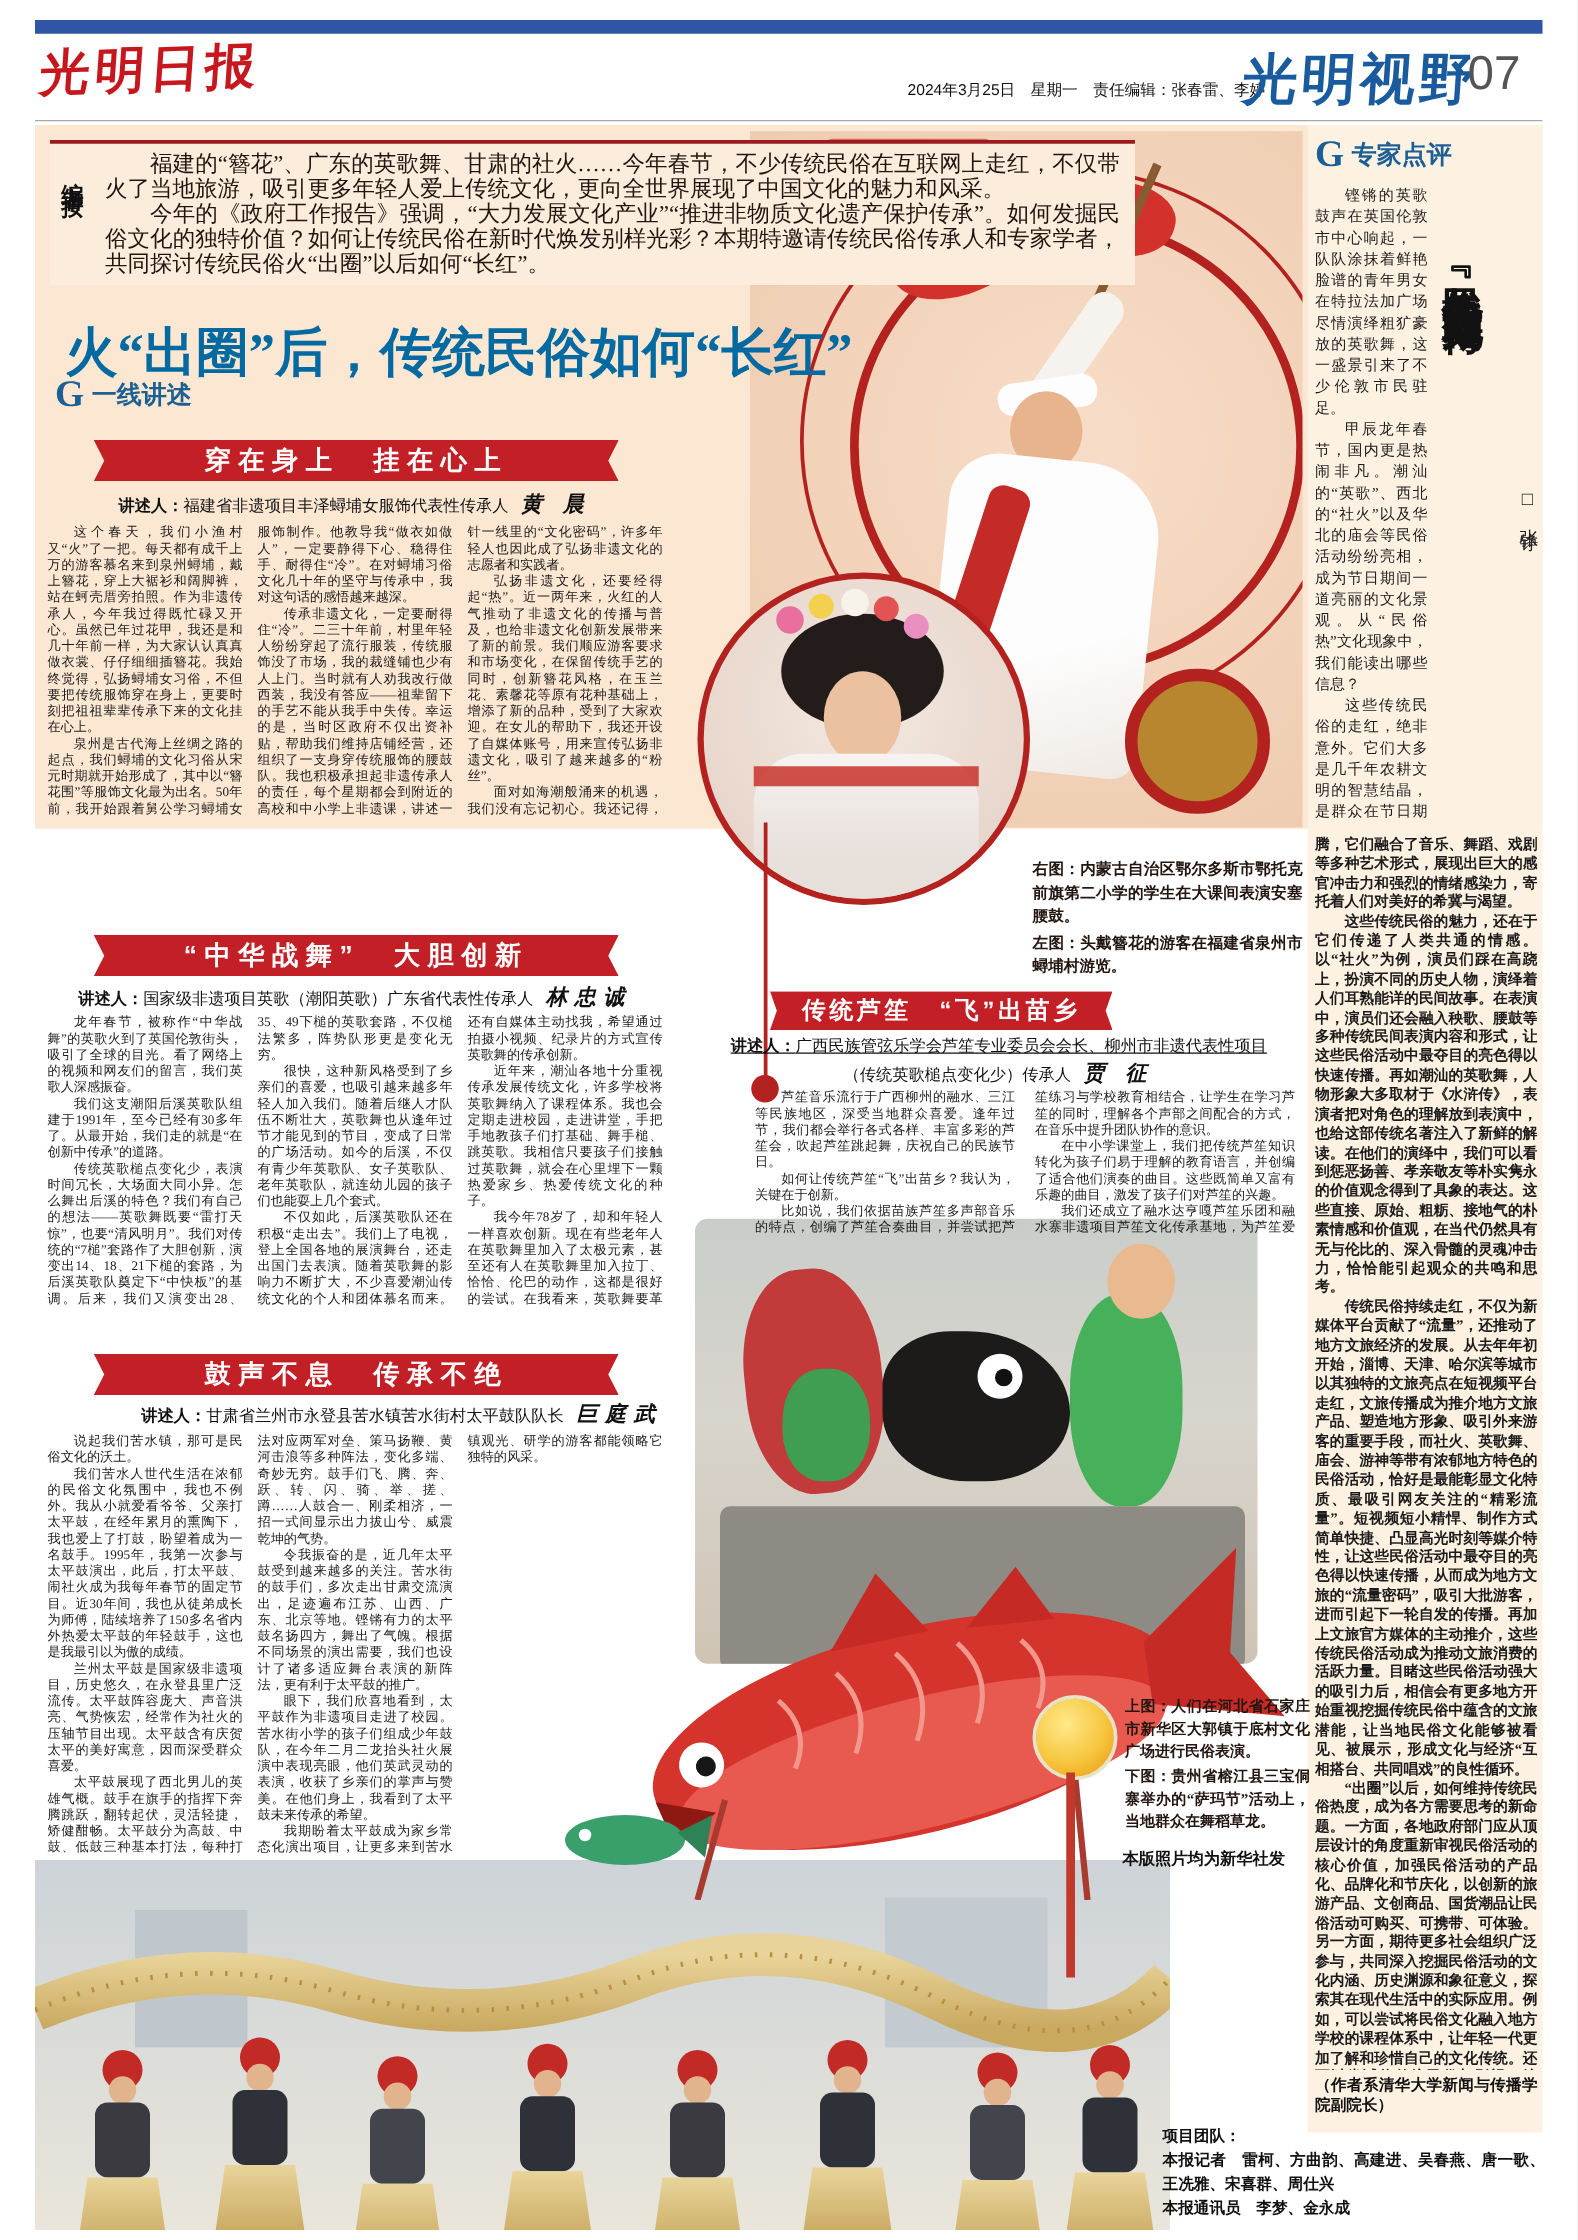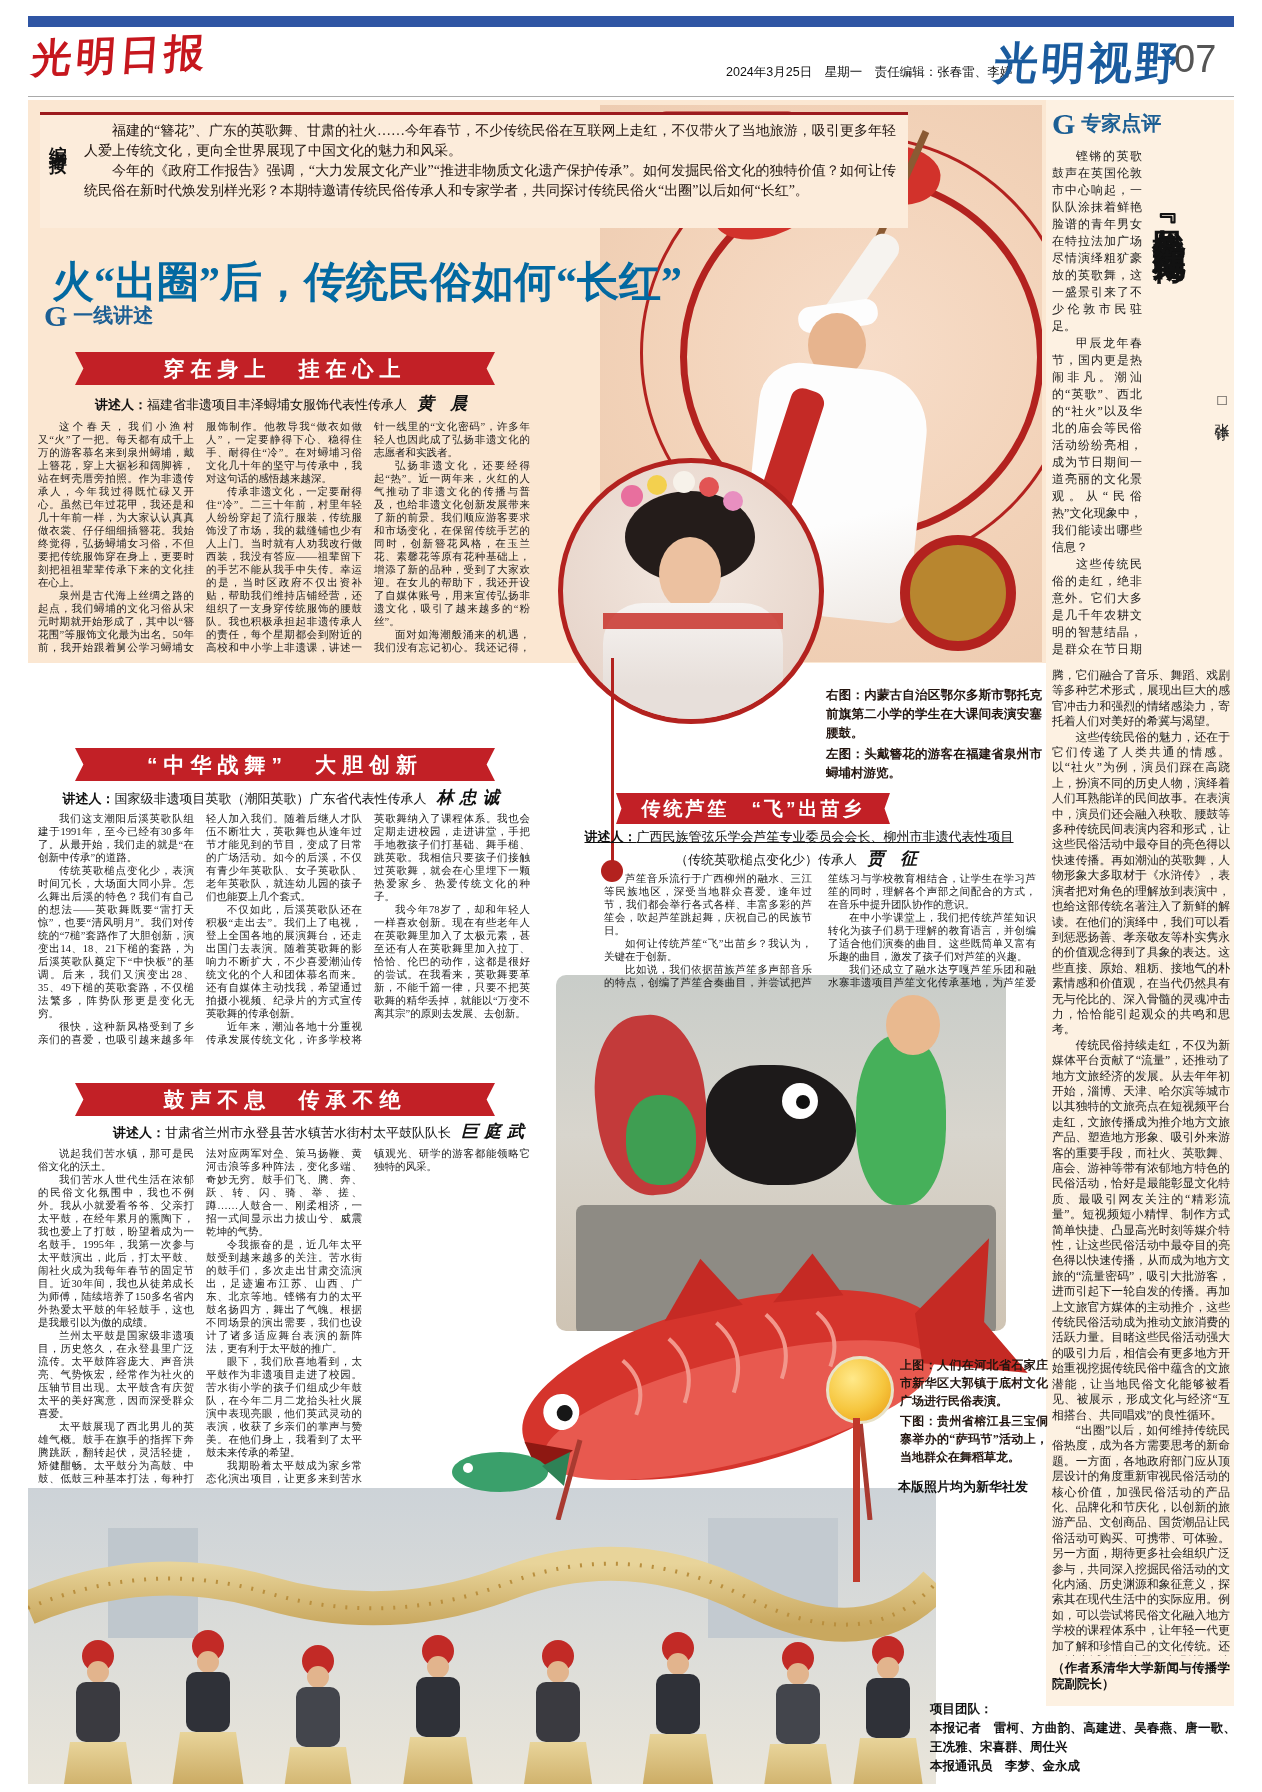--- a/index.html
+++ b/index.html
@@ -20,21 +20,21 @@
 
   
   .top-panel{left:28px;top:100px;width:1206px;height:563px;background:#fbe7d2;z-index:0;}
   .sidebar-panel{left:1046px;top:100px;width:188px;height:1606px;background:#fdf1e2;z-index:0;}
 
   
   .editor-box{left:40px;top:112px;width:868px;height:113px;background:#fcecdb;
               border-top:3px solid #9c1b1e;z-index:3;}
   .editor-label{left:6px;top:16px;writing-mode:vertical-rl;font-size:18px;font-weight:900;
                 color:#111;letter-spacing:5px;}
-  .editor-text{left:44px;top:6px;width:812px;font-size:14px;line-height:20px;color:#201510;
+  .editor-text{left:44px;top:6px;width:812px;font-size:18px;line-height:20px;color:#201510;
                text-align:justify;}
   .editor-text p{margin:0;text-indent:2em;}
 
   
   .headline{left:52px;top:226px;width:700px;font-size:42px;font-weight:900;color:#0369a1;
             letter-spacing:0px;z-index:4;white-space:nowrap;}
   .lead-label,.expert-label{font-family:"Liberation Sans",sans-serif;font-weight:700;
             color:#1c5f94;font-size:20px;z-index:4;display:flex;align-items:center;gap:6px;}
   .lead-label{left:44px;top:302px;}
   .expert-label{left:1052px;top:110px;}
@@ -80,21 +80,21 @@
   
   .expert-narrow{left:1052px;top:148px;width:90px;height:512px;z-index:4;
                  font-size:12px;line-height:17px;color:#1b1b1b;text-align:justify;overflow:hidden;}
   .expert-narrow p{margin:0;text-indent:2em;}
   .expert-title{left:1146px;top:202px;height:472px;writing-mode:vertical-rl;z-index:4;
                 font-size:33px;font-weight:900;color:#121212;letter-spacing:2px;}
   .expert-author{left:1212px;top:392px;writing-mode:vertical-rl;z-index:4;
                  font-size:15px;color:#222;letter-spacing:3px;}
   .expert-wide{left:1052px;top:668px;width:178px;height:988px;z-index:4;
                font-size:11.8px;line-height:15.4px;color:#1b1b1b;text-align:justify;overflow:hidden;}
-  .expert-wide p{margin:0;text-indent:2em;}
+  .expert-wide p{margin:0;text-indent:2em;font-weight:bold;}
   .expert-wide p:first-child{text-indent:0;}
   .expert-signoff{left:1052px;top:1660px;width:178px;z-index:5;font-size:12.5px;font-weight:700;
                   color:#111;text-align:justify;line-height:16px;}
 
   
   .credits{left:930px;top:1700px;width:306px;z-index:5;font-family:"Liberation Sans",sans-serif;
            font-size:12.5px;line-height:19px;color:#111;font-weight:700;text-align:justify;}
   .credits .cr-label{display:block;}
 
   
@@ -210,20 +210,21 @@
       <p>传承非遗文化，一定要耐得住“冷”。二三十年前，村里年轻人纷纷穿起了流行服装，传统服饰没了市场，我的裁缝铺也少有人上门。当时就有人劝我改行做西装，我没有答应——祖辈留下的手艺不能从我手中失传。幸运的是，当时区政府不仅出资补贴，帮助我们维持店铺经营，还组织了一支身穿传统服饰的腰鼓队。我也积极承担起非遗传承人的责任，每个星期都会到附近的高校和中小学上非遗课，讲述一针一线里的“文化密码”，许多年轻人也因此成了弘扬非遗文化的志愿者和实践者。</p>
       <p>弘扬非遗文化，还要经得起“热”。近一两年来，火红的人气推动了非遗文化的传播与普及，也给非遗文化创新发展带来了新的前景。我们顺应游客要求和市场变化，在保留传统手艺的同时，创新簪花风格，在玉兰花、素馨花等原有花种基础上，增添了新的品种，受到了大家欢迎。在女儿的帮助下，我还开设了自媒体账号，用来宣传弘扬非遗文化，吸引了越来越多的“粉丝”。</p>
       <p>面对如海潮般涌来的机遇，我们没有忘记初心。我还记得，七八年前蟳埔女“簪花+服饰”的体验费用就是40元，这个价格标准一直延续至今。去年年底，区里还成立了蟳埔簪花围民俗文化协会，建立行业自律机制，提升行业综合服务质量。我希望，我们的蟳埔女服饰文化不仅是美丽的，也是亲民的，能让更多人喜爱，更多人受益。</p>
     </div>
 
   <div class="abs banner big b2">“中华战舞”　大胆创新</div>
   <div class="abs speaker s2">
     <span class="sp-label">讲述人：</span><span>国家级非遗项目英歌（潮阳英歌）广东省代表性传承人</span><span class="sp-name">林忠诚</span>
   </div>
   <div class="abs news-body a2">
+      <p>龙年春节，被称作“中华战舞”的英歌火到了英国伦敦街头，吸引了全球的目光。看了网络上的视频和网友们的留言，我们英歌人深感振奋。</p>
       <p>我们这支潮阳后溪英歌队组建于1991年，至今已经有30多年了。从最开始，我们走的就是“在创新中传承”的道路。</p>
       <p>传统英歌槌点变化少，表演时间冗长，大场面大同小异。怎么舞出后溪的特色？我们有自己的想法——英歌舞既要“雷打天惊”，也要“清风明月”。我们对传统的“7槌”套路作了大胆创新，演变出14、18、21下槌的套路，为后溪英歌队奠定下“中快板”的基调。后来，我们又演变出28、35、49下槌的英歌套路，不仅槌法繁多，阵势队形更是变化无穷。</p>
       <p>很快，这种新风格受到了乡亲们的喜爱，也吸引越来越多年轻人加入我们。随着后继人才队伍不断壮大，英歌舞也从逢年过节才能见到的节目，变成了日常的广场活动。如今的后溪，不仅有青少年英歌队、女子英歌队、老年英歌队，就连幼儿园的孩子们也能耍上几个套式。</p>
       <p>不仅如此，后溪英歌队还在积极“走出去”。我们上了电视，登上全国各地的展演舞台，还走出国门去表演。随着英歌舞的影响力不断扩大，不少喜爱潮汕传统文化的个人和团体慕名而来。还有自媒体主动找我，希望通过拍摄小视频、纪录片的方式宣传英歌舞的传承创新。</p>
       <p>近年来，潮汕各地十分重视传承发展传统文化，许多学校将英歌舞纳入了课程体系。我也会定期走进校园，走进讲堂，手把手地教孩子们打基础、舞手槌、跳英歌。我相信只要孩子们接触过英歌舞，就会在心里埋下一颗热爱家乡、热爱传统文化的种子。</p>
       <p>我今年78岁了，却和年轻人一样喜欢创新。现在有些老年人在英歌舞里加入了太极元素，甚至还有人在英歌舞里加入拉丁、恰恰、伦巴的动作，这都是很好的尝试。在我看来，英歌舞要革新，不能千篇一律，只要不把英歌舞的精华丢掉，就能以“万变不离其宗”的原则去发展、去创新。</p>
     </div>
 
   <div class="abs banner big b3">鼓声不息　传承不绝</div>
   <div class="abs speaker s3">

